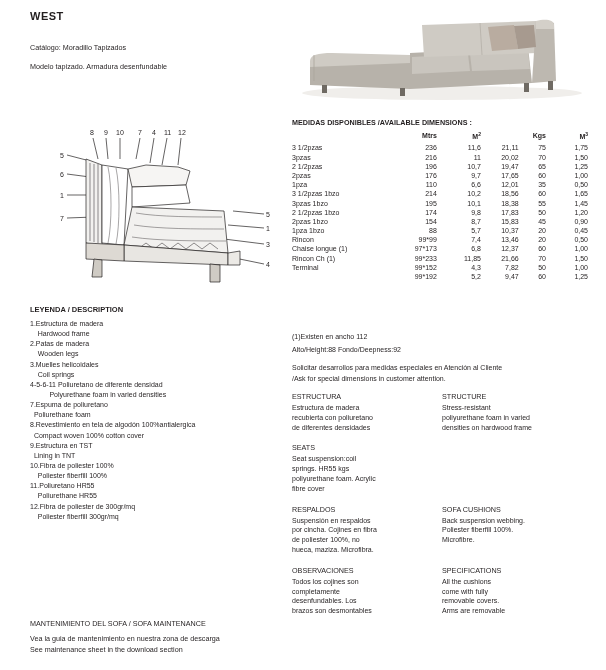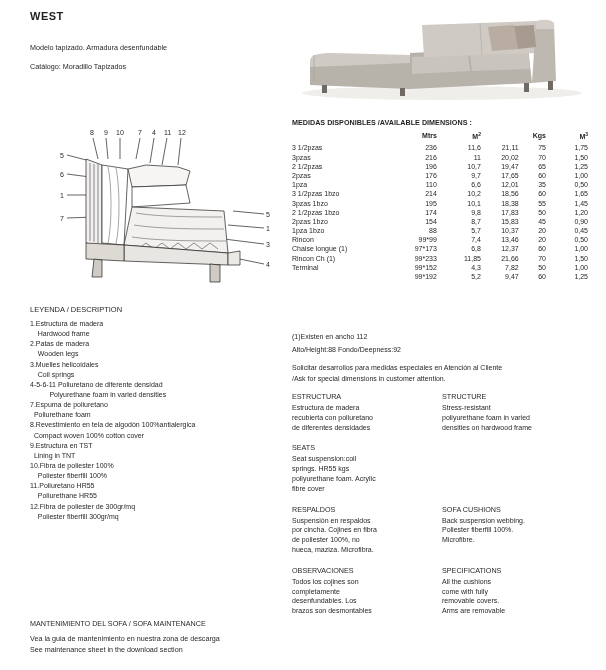--- a/index.html
+++ b/index.html
@@ -56,21 +56,21 @@
 
   
   .legend {
     position: absolute;
     left: 30px;
     top: 305px;
     width: 268px;
   }
   .legend h3 {
     font-size: 7.5px;
-    font-weight: normal;
+    font-weight: bold;
     margin: 0 0 5px 0;
   }
   .legend .row {
     font-size: 7px;
     line-height: 1.45;
     white-space: pre;
   }
 
   
   .maintenance {
@@ -177,22 +177,22 @@
     line-height: 1.4;
   }
 </style>
 </head>
 <body>
 
 <div class="page">
 
   <div class="left-col">
     <div class="title">WEST</div>
+    <div class="meta-line">Catálogo: Moradillo Tapizados</div>
     <div class="meta-line">Modelo tapizado. Armadura desenfundable</div>
-    <div class="meta-line">Catálogo: Moradillo Tapizados</div>
   </div>
 
   <div class="drawing-wrap">
     <svg width="262" height="165" viewBox="0 0 262 165" xmlns="http://www.w3.org/2000/svg">
       <g fill="none" stroke="#231f20" stroke-width="0.7">
 
         <text x="62" y="10" font-family="Liberation Sans, sans-serif" font-size="7" fill="#231f20" stroke="none">8</text>
         <text x="76" y="10" font-family="Liberation Sans, sans-serif" font-size="7" fill="#231f20" stroke="none">9</text>
         <text x="88" y="10" font-family="Liberation Sans, sans-serif" font-size="7" fill="#231f20" stroke="none">10</text>
         <text x="110" y="10" font-family="Liberation Sans, sans-serif" font-size="7" fill="#231f20" stroke="none">7</text>

